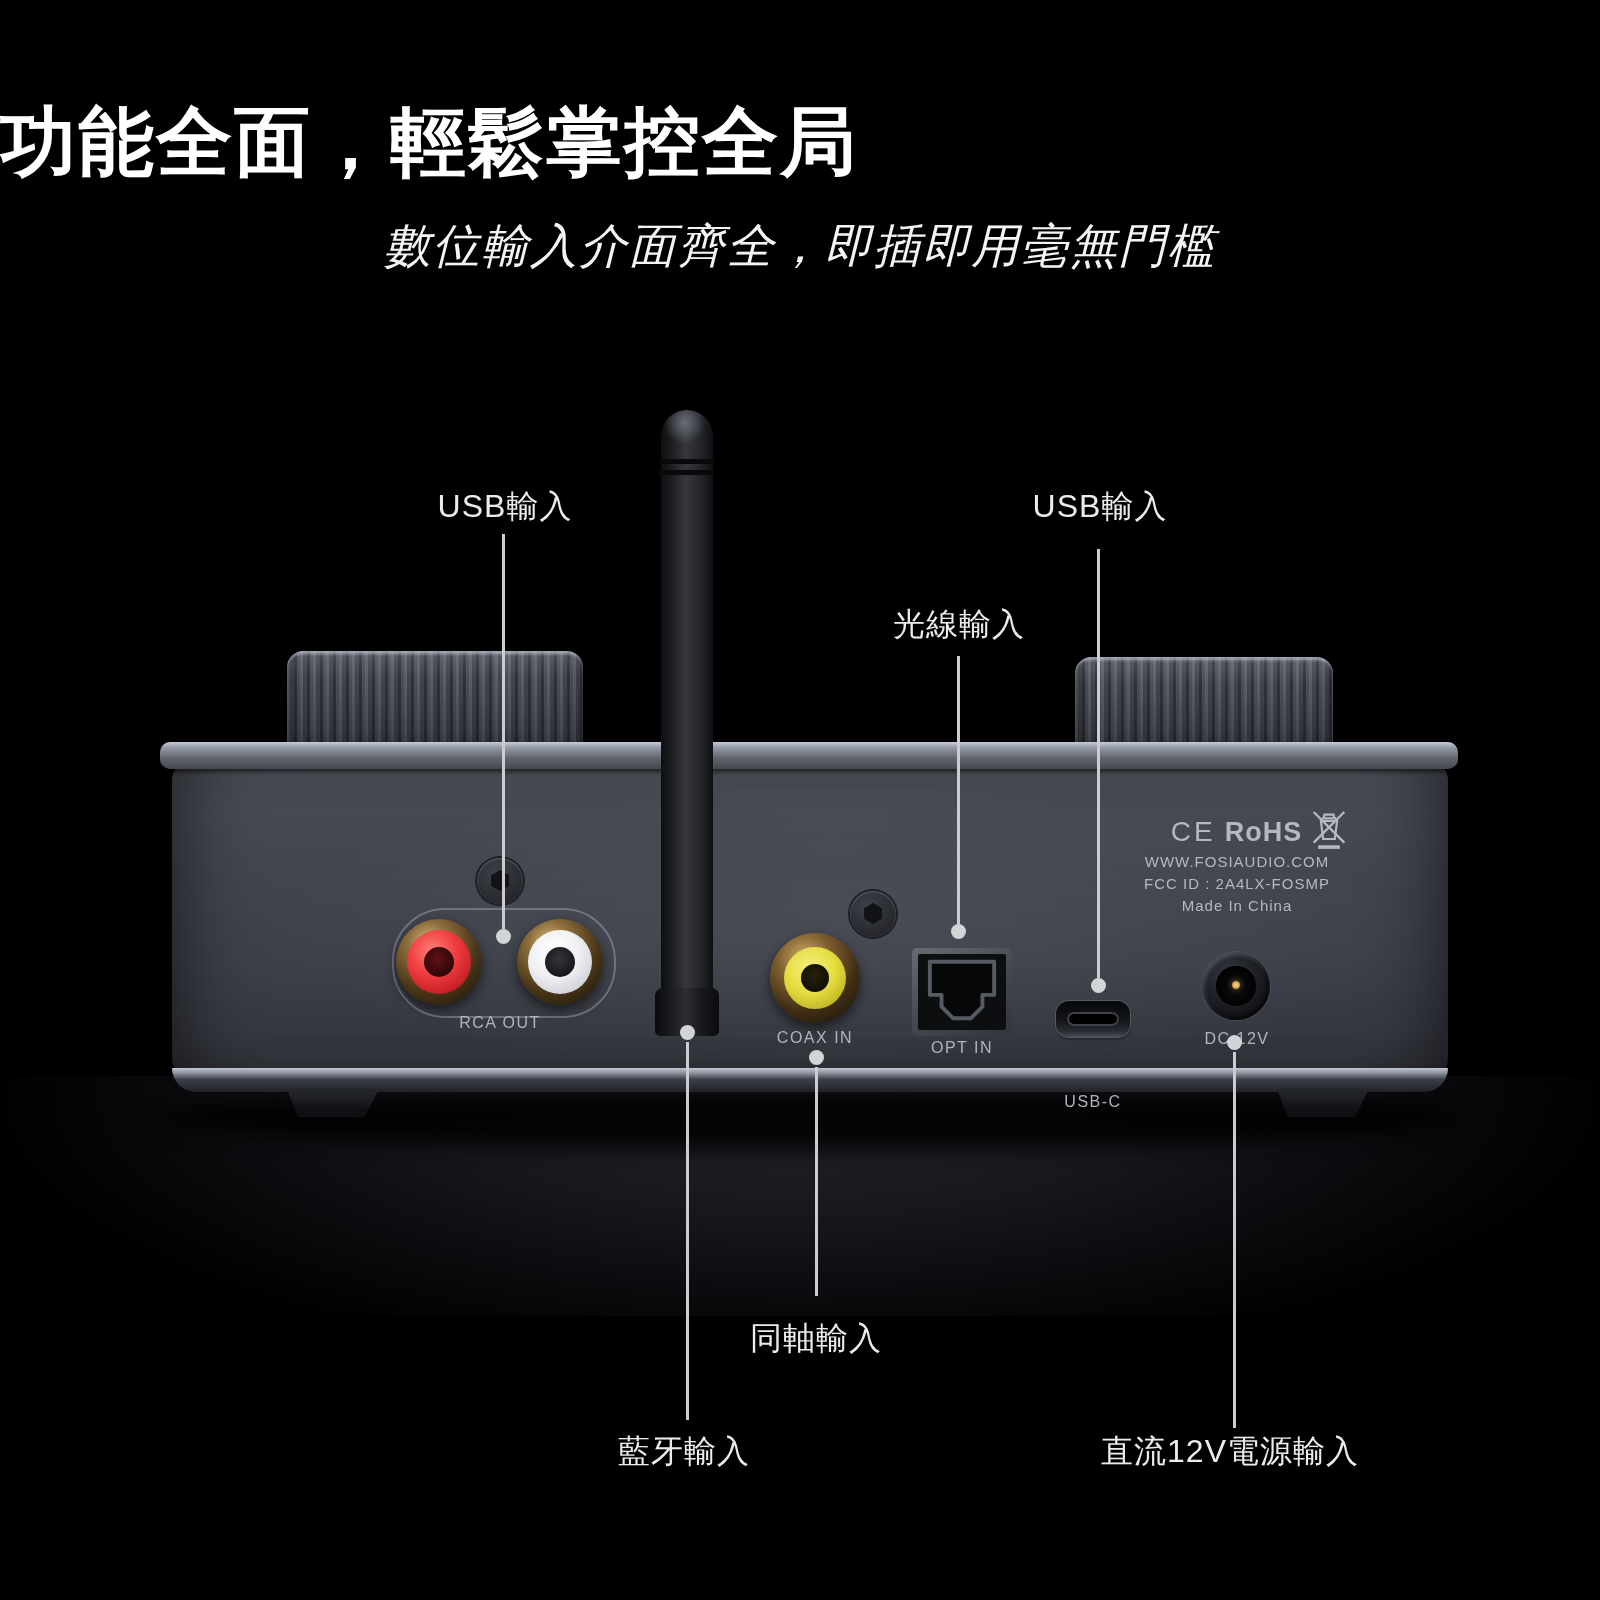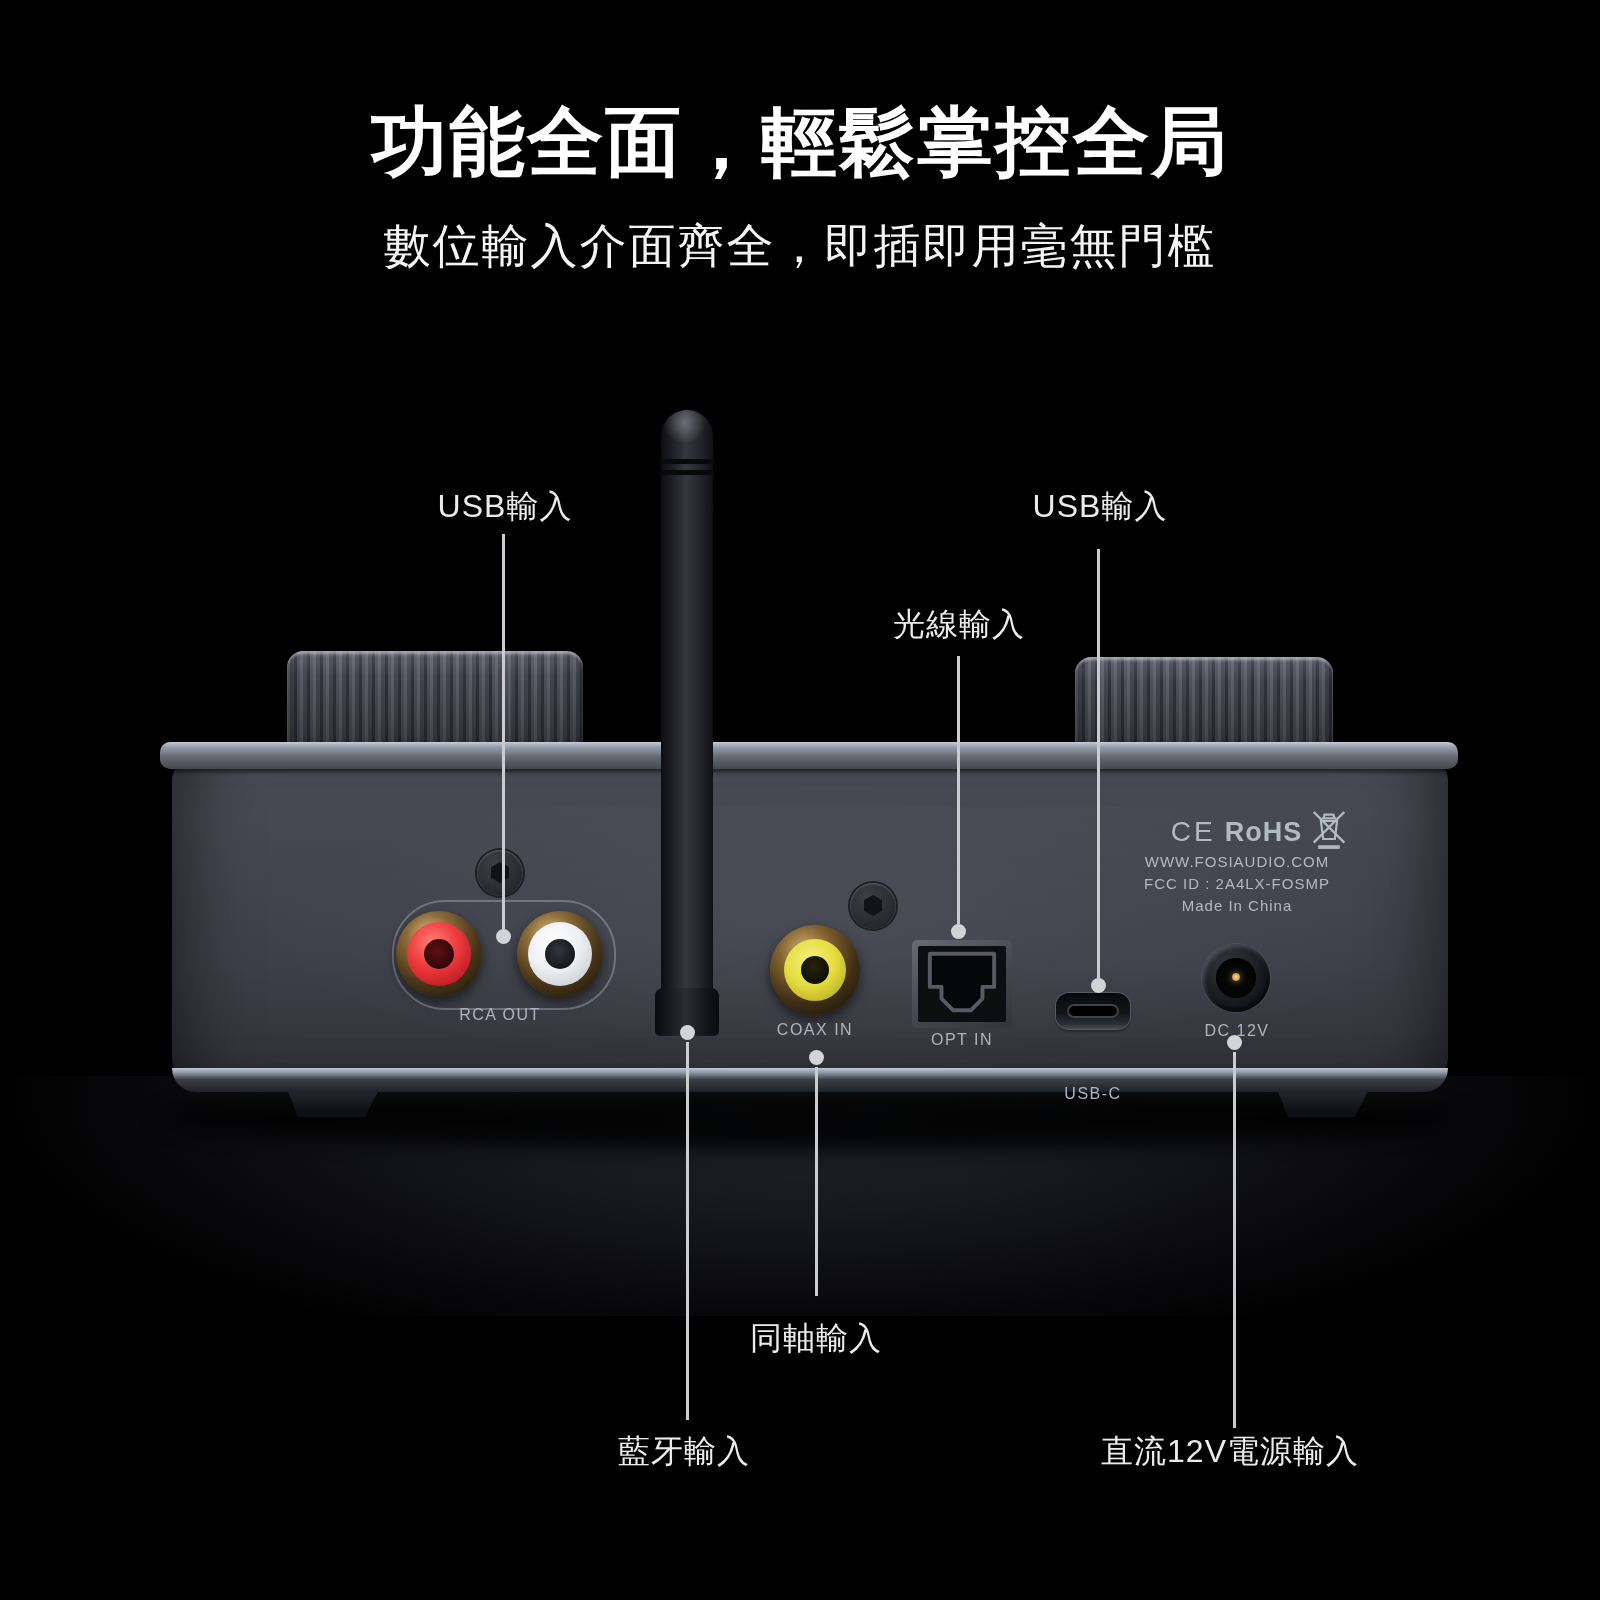--- a/index.html
+++ b/index.html
@@ -6,26 +6,26 @@
   .stage{
     position:relative;width:1600px;height:1600px;overflow:hidden;
     background:#000;
     font-family:"Liberation Sans","DejaVu Sans",sans-serif;
     -webkit-font-smoothing:antialiased;
   }
   .abs{position:absolute;}
 
   
   .title{
-    left:0;top:102px;width:1600px;text-align:center;
+    left:0;top:102px;width:1600px;
     font-size:76px;font-weight:bold;letter-spacing:2px;color:#ffffff;line-height:1.05;
   }
   .subtitle{
     left:0;top:221px;width:1600px;text-align:center;
-    font-size:47px;font-weight:400;letter-spacing:2px;color:#f4f4f5;line-height:1.05;
+    font-size:47px;font-weight:400;letter-spacing:2px;color:#f4f4f5;line-height:1.05;font-style:italic;
   }
 
   
   .floor{
     left:0;top:1076px;width:1600px;height:240px;
     background:radial-gradient(58% 130% at 50% 8%, #24262d 0%, #17181d 38%, #0a0a0d 66%, #000 88%);
   }
   .device-shadow{
     left:160px;top:1086px;width:1300px;height:64px;border-radius:50%;
     background:rgba(0,0,0,.85);filter:blur(10px);
@@ -186,21 +186,21 @@
   .co-line{width:3px;background:#cbccd0;z-index:20;}
   .co-dot{width:15px;height:15px;border-radius:50%;background:#d3d4d7;z-index:21;}
 
   .col-rca{left:505px;top:485px;}   .lin-rca{left:502px;top:534px;height:395px;} .dot-rca{left:496px;top:929px;}
   .col-usb{left:1100px;top:485px;}  .lin-usb{left:1097px;top:549px;height:429px;} .dot-usb{left:1091px;top:978px;}
   .col-opt{left:959px;top:603px;}   .lin-opt{left:957px;top:656px;height:268px;} .dot-opt{left:951px;top:924px;}
   .col-coax{left:816px;top:1317px;} .lin-coax{left:815px;top:1067px;height:229px;} .dot-coax{left:809px;top:1050px;}
   .col-bt{left:684px;top:1430px;text-align:right;}   .lin-bt{left:686px;top:1042px;height:378px;} .dot-bt{left:680px;top:1025px;}
   .col-dc{left:1230px;top:1430px;}  .lin-dc{left:1233px;top:1052px;height:376px;} .dot-dc{left:1227px;top:1035px;}
 
-  .z3{z-index:3;} .z4{z-index:4;} .z6{z-index:6;}
+  .z3{z-index:3;} .z4{z-index:4;margin-top:8px;} .z6{z-index:6;}
 </style>
 </head>
 <body>
 
 <div class="stage">
 
   <div class="abs title">功能全面，輕鬆掌控全局</div>
   <div class="abs subtitle">數位輸入介面齊全，即插即用毫無門檻</div>
 
   <div class="abs floor"></div>

